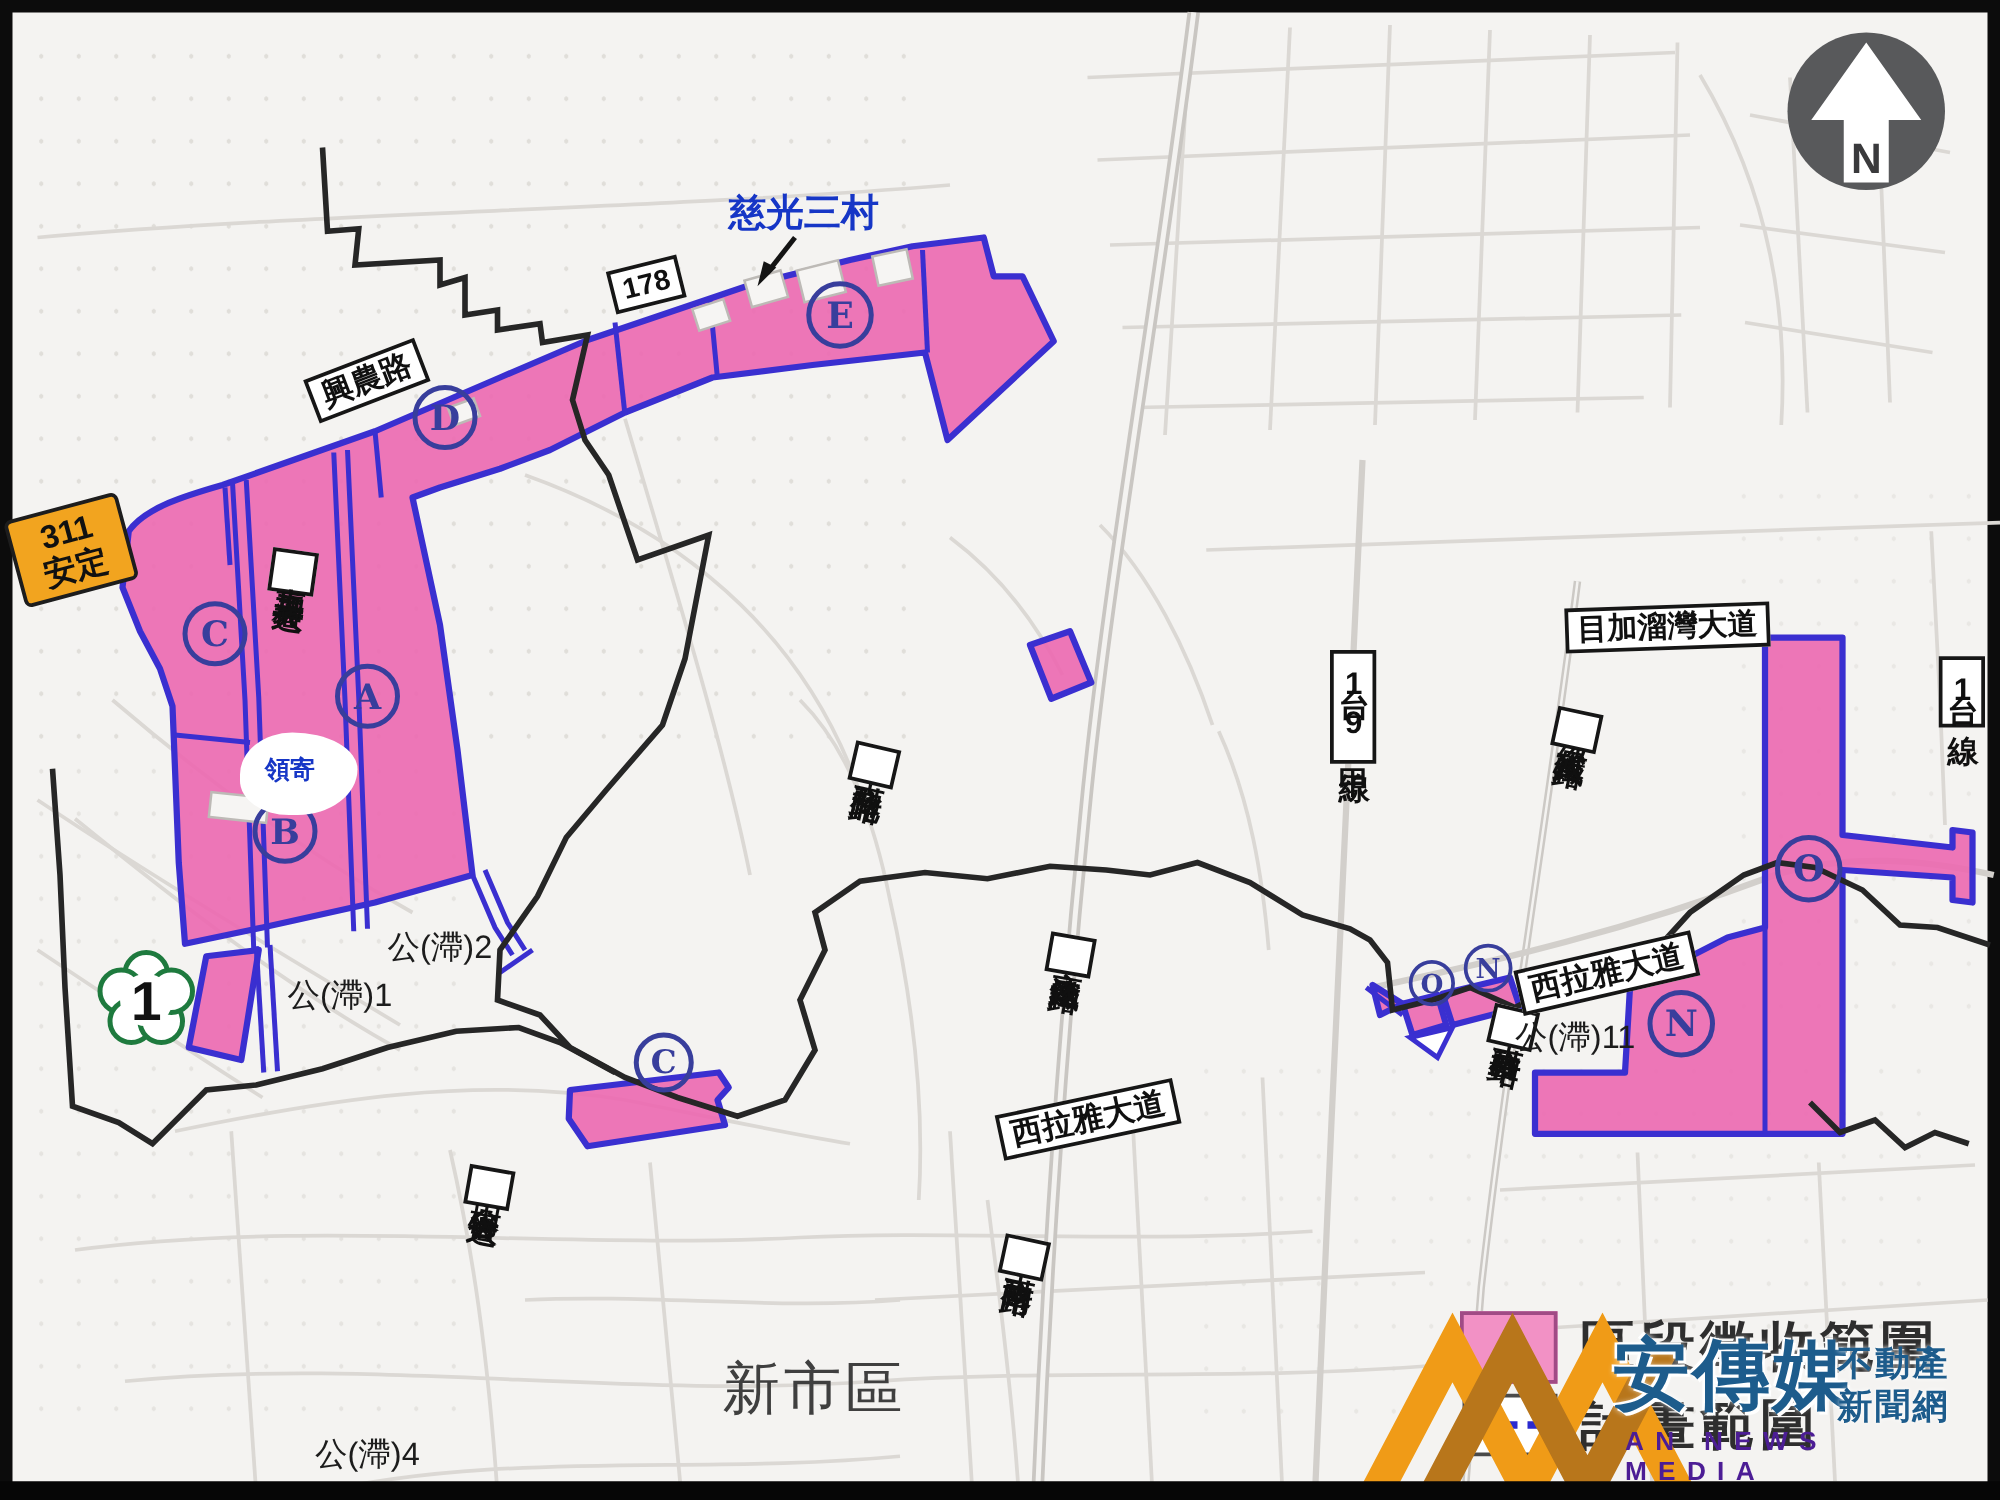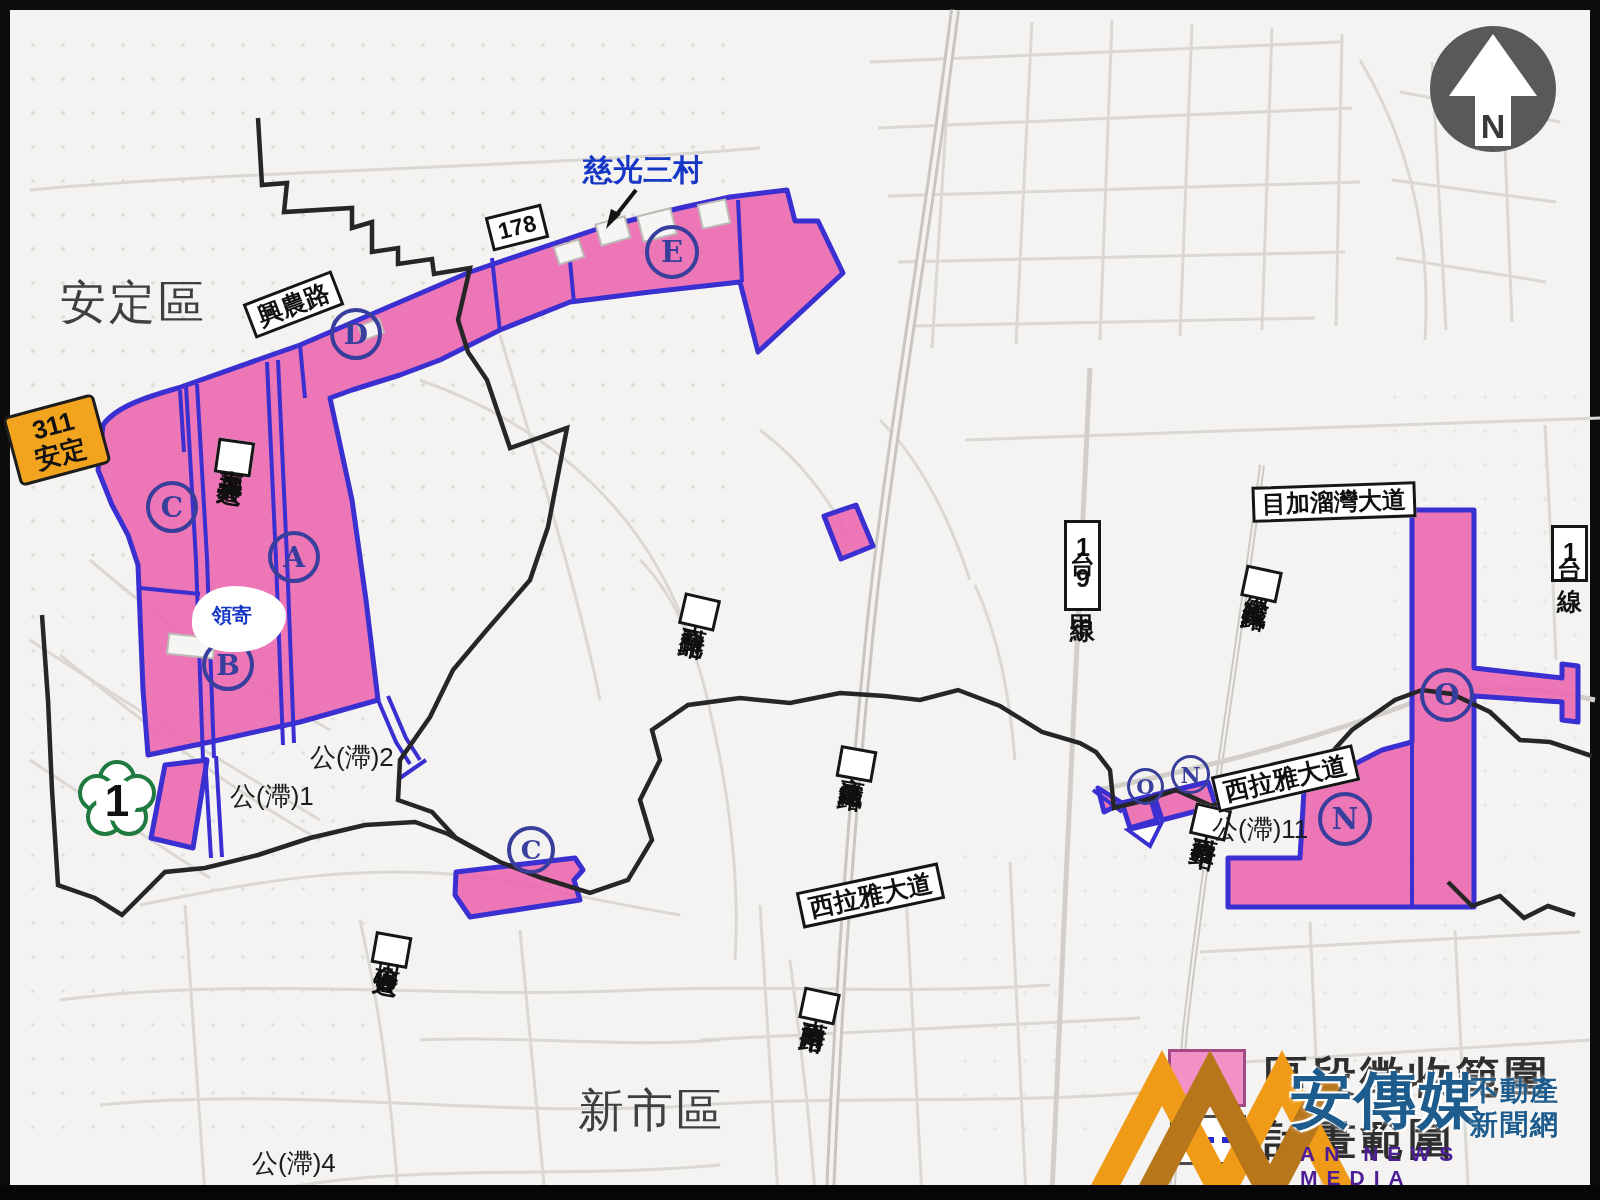--- a/index.html
+++ b/index.html
@@ -174,21 +174,20 @@
       <text x="117" y="816" text-anchor="middle" font-size="44" font-weight="700" fill="#111" font-family="Liberation Sans, sans-serif">1</text>
     </g>
 
     <g>
       <circle cx="1493" cy="89" r="63" fill="#58595b"></circle>
       <polygon points="1493,34 1449,96 1475,96 1475,146 1511,146 1511,96 1537,96" fill="#ffffff"></polygon>
       <text x="1493" y="138" text-anchor="middle" font-size="34" font-weight="700" fill="#3a3a3c" class="nlabel">N</text>
     </g>
   </svg>
 
-  <div class="lbl district" style="left:60px;top:272px;">安定區</div>
   <div class="lbl district" style="left:578px;top:1080px;font-family:Liberation Serif, serif;">新市區</div>
 
   <div class="sign" style="left:246px;top:286px;transform:rotate(-21deg);">興農路</div>
   <div class="sign" style="left:488px;top:210px;transform:rotate(-14deg);font-size:23px;">178</div>
   <div class="sign v" style="left:216px;top:440px;transform:rotate(8deg);">直加弄大道</div>
   <div class="sign v" style="left:681px;top:596px;transform:rotate(13deg);">南科北路</div>
   <div class="sign v" style="left:838px;top:748px;transform:rotate(10deg);">高速鐵路</div>
   <div class="sign" style="left:798px;top:877px;transform:rotate(-12deg);">西拉雅大道</div>
   <div class="sign v" style="left:801px;top:990px;transform:rotate(12deg);">南科南路</div>
   <div class="sign v" style="left:373px;top:934px;transform:rotate(10deg);">樹谷大道</div>

